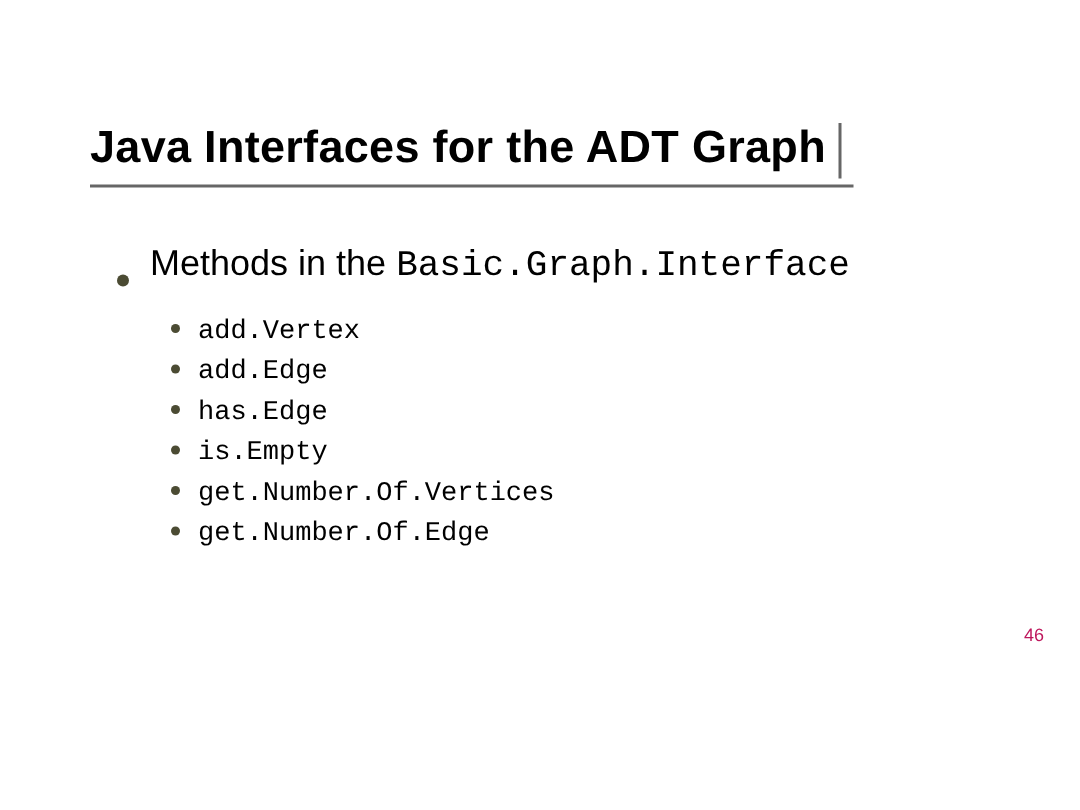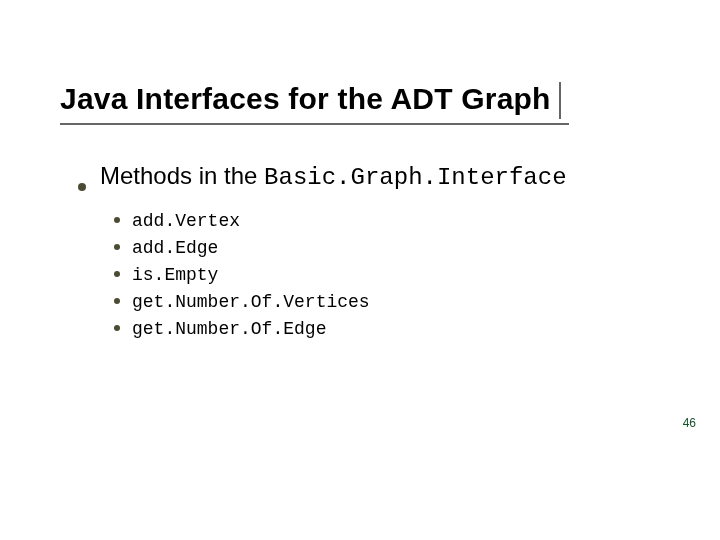--- a/index.html
+++ b/index.html
@@ -87,21 +87,21 @@
     font-size: 18px;
     line-height: 1.5;
     display: flex;
     align-items: baseline;
   }
   .pagenum {
     position: absolute;
     right: 24px;
     bottom: 18px;
     font-size: 12px;
-    color: #14532d;
+    color: #be185d;
   }
 </style>
 </head>
 <body>
 
 <div class="slide">
 
   <div class="title">Java Interfaces for the ADT Graph</div>
 
   <div class="body">
@@ -117,20 +117,24 @@
       <div class="l2">
         <span class="bullet-sm"></span>
         <span class="mono">add.Vertex</span>
       </div>
       <div class="l2">
         <span class="bullet-sm"></span>
         <span class="mono">add.Edge</span>
       </div>
       <div class="l2">
         <span class="bullet-sm"></span>
+        <span class="mono">has.Edge</span>
+      </div>
+      <div class="l2">
+        <span class="bullet-sm"></span>
         <span class="mono">is.Empty</span>
       </div>
       <div class="l2">
         <span class="bullet-sm"></span>
         <span class="mono">get.Number.Of.Vertices</span>
       </div>
       <div class="l2">
         <span class="bullet-sm"></span>
         <span class="mono">get.Number.Of.Edge</span>
       </div>

